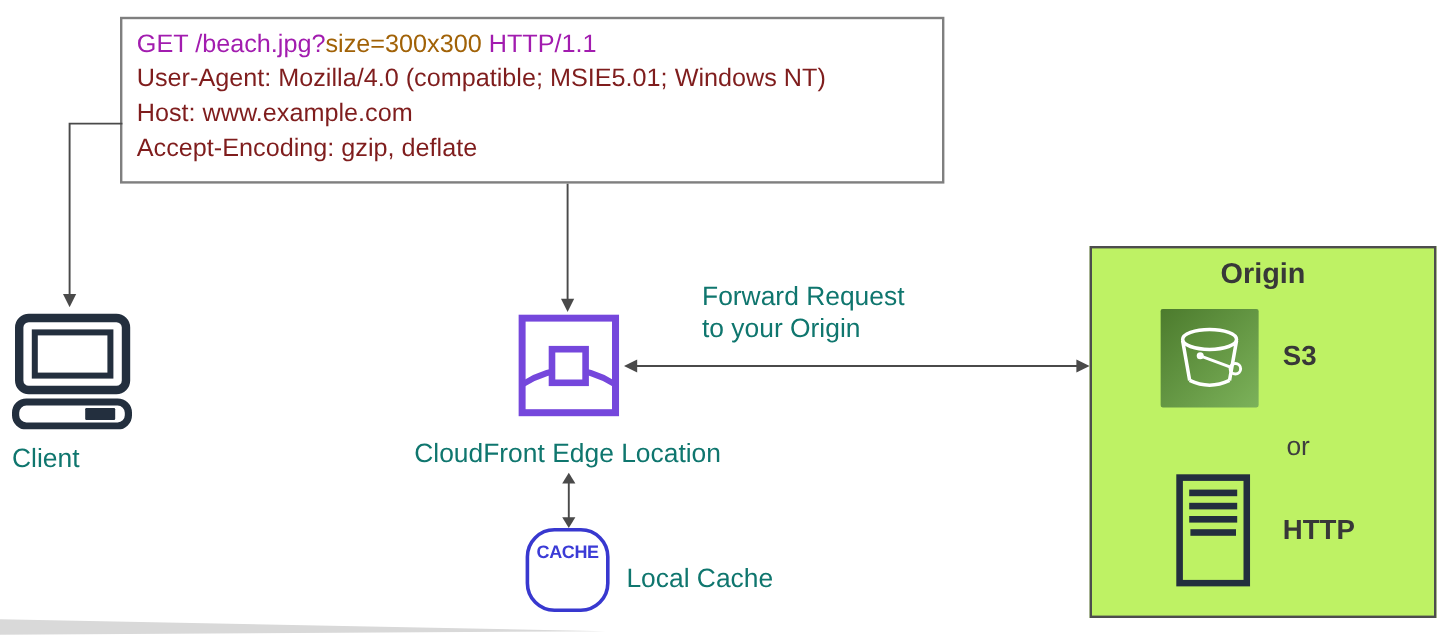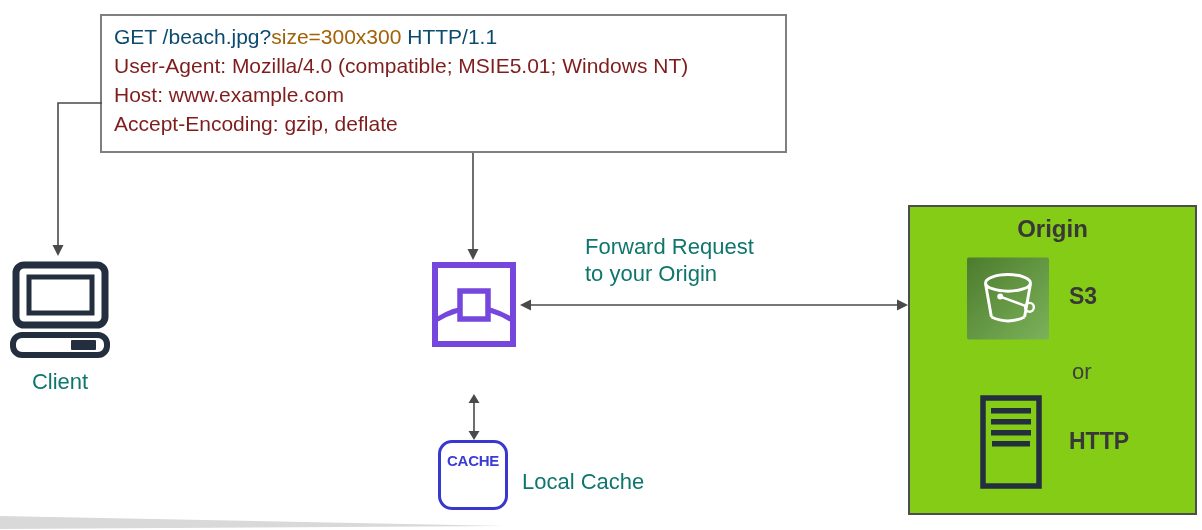--- a/index.html
+++ b/index.html
@@ -9,47 +9,47 @@
   }
   .abs{position:absolute;}
 
   
   .request-box{
     left:100px;top:14px;width:671px;height:123px;
     border:2px solid #7f7f7f;background:#fff;
     padding:6px 0 6px 12px;
     font-size:21px;line-height:29px;white-space:nowrap;
   }
-  .req-dark{color:#0c4a6e;margin-top:36px;}
+  .req-dark{color:#a21caf;margin-top:36px;}
   .req-blue{color:#a16207;}
   .req-green{color:#7f1d1d;}
 
   
   .lbl{font-size:22px;color:#0f766e;}
   .lbl-bold{font-weight:bold;color:#383838;}
 
-  .client-label{left:10px;top:369px;width:100px;text-align:center;}
+  .client-label{left:10px;top:369px;width:100px;text-align:left;}
   .cloudfront-label{left:330px;top:365px;width:286px;text-align:center;}
   .forward-label{left:585px;top:233px;line-height:27px;}
   .localcache-label{left:522px;top:469px;}
 
   
   .cache-box{
     left:438px;top:440px;width:64px;height:64px;
-    border:3px solid #3838cf;border-radius:14px;background:#fff;
+    border:3px solid #3838cf;border-radius:24px;background:#fff;
     text-align:center;
   }
   .cache-badge{
     margin-top:9px;font-size:15px;font-weight:bold;color:#3b3bd6;letter-spacing:-0.3px;
   }
 
   
   .origin-box{
     left:908px;top:205px;width:285px;height:306px;
-    border:2px solid #4d4d4d;background:#84cc16;
+    border:2px solid #4d4d4d;background:#bef264;
   }
   .origin-title{position:absolute;left:0;top:8px;width:100%;text-align:center;
     font-size:24px;font-weight:bold;color:#383838;}
   .s3-icon{position:absolute;left:57px;top:50px;}
   .s3-label{position:absolute;left:159px;top:76px;font-size:23px;}
   .or-label{position:absolute;left:162px;top:152px;font-size:22px;color:#3f3f3f;}
   .http-icon{position:absolute;left:70px;top:188px;}
   .http-label{position:absolute;left:159px;top:221px;font-size:23px;text-align:right;}
 
   svg{display:block;}
@@ -85,20 +85,21 @@
     <rect x="3" y="75" width="94" height="20" rx="9" fill="none" stroke="#232f3e" stroke-width="6"></rect>
     <rect x="61" y="80" width="25" height="10" rx="1" fill="#232f3e"></rect>
   </svg>
   <div class="abs lbl client-label">Client</div>
 
   <svg class="abs" style="left:432px;top:262px;" width="84" height="85" viewBox="0 0 84 85">
     <rect x="3" y="3" width="78" height="79" fill="none" stroke="#7547dc" stroke-width="6"></rect>
     <path d="M 4 58 Q 42 34 80 58" fill="none" stroke="#7547dc" stroke-width="5"></path>
     <rect x="28" y="29" width="28" height="28" fill="#ffffff" stroke="#7547dc" stroke-width="5.5"></rect>
   </svg>
+  <div class="abs lbl cloudfront-label">CloudFront Edge Location</div>
 
   <div class="abs lbl forward-label">
     <div>Forward Request</div>
     <div>to your Origin</div>
   </div>
 
   <svg class="abs" style="left:517px;top:296px;" width="394" height="18" viewBox="0 0 394 18">
     <path d="M 13 9 L 381 9" fill="none" stroke="#4a4a4a" stroke-width="1.6"></path>
     <polygon points="14,3.5 14,14.5 3,9" fill="#4a4a4a"></polygon>
     <polygon points="380,3.5 380,14.5 391,9" fill="#4a4a4a"></polygon>

